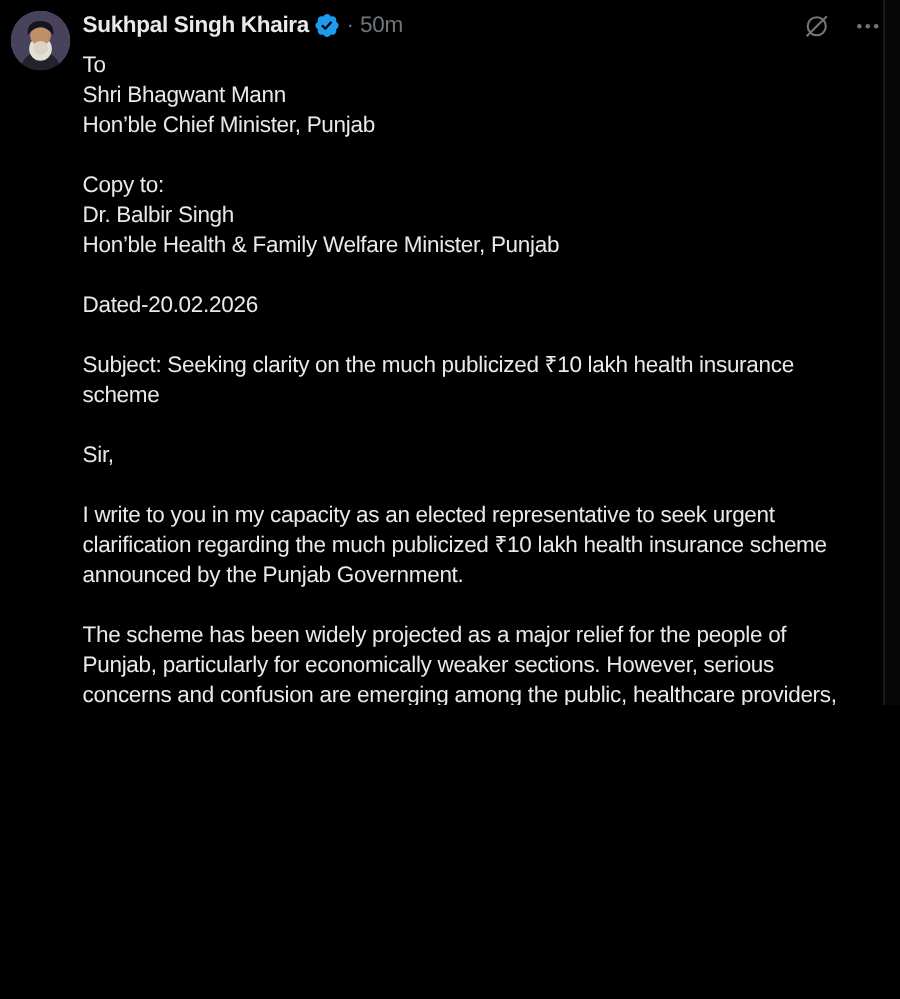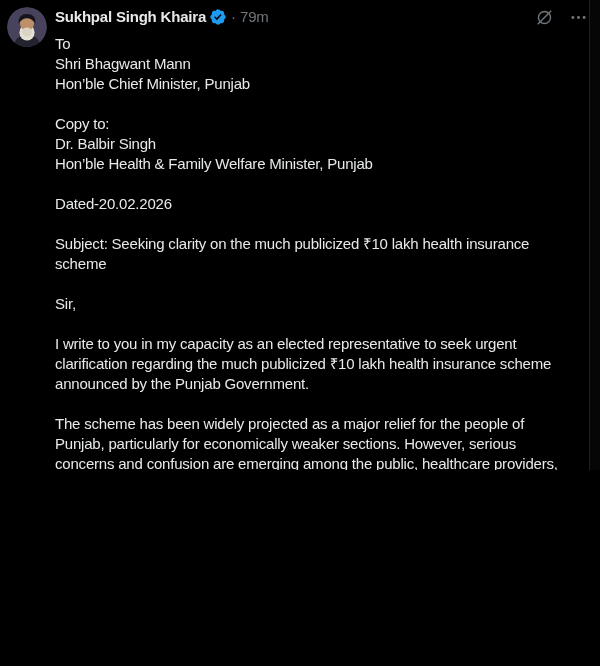--- a/index.html
+++ b/index.html
@@ -109,21 +109,21 @@
     </div>
 
     <div class="content-col">
       <div class="header-row">
         <div class="name-row">
           <span class="display-name">Sukhpal Singh Khaira</span>
           <svg class="badge" viewBox="0 0 22 22">
             <path fill="#1d9bf0" d="M20.396 11c-.018-.646-.215-1.275-.57-1.816-.354-.54-.852-.972-1.438-1.246.223-.607.27-1.264.14-1.897-.131-.634-.437-1.218-.882-1.687-.47-.445-1.053-.75-1.687-.882-.633-.13-1.29-.083-1.897.14-.273-.587-.704-1.086-1.245-1.44S11.647 1.62 11 1.604c-.646.017-1.273.213-1.813.568s-.969.854-1.24 1.44c-.608-.223-1.267-.272-1.902-.14-.635.13-1.22.436-1.69.882-.445.47-.749 1.055-.878 1.688-.13.633-.08 1.29.144 1.896-.587.274-1.087.705-1.443 1.245-.356.54-.555 1.17-.574 1.817.019.647.218 1.276.574 1.817.356.54.856.972 1.443 1.245-.224.606-.274 1.263-.144 1.896.13.634.433 1.218.877 1.688.47.443 1.054.747 1.687.878.633.132 1.29.084 1.897-.136.274.586.705 1.084 1.246 1.439.54.354 1.17.551 1.816.569.647-.016 1.276-.213 1.817-.567s.972-.854 1.245-1.44c.604.239 1.266.296 1.903.164.636-.132 1.22-.447 1.68-.907.46-.46.776-1.044.908-1.681s.075-1.299-.165-1.903c.586-.274 1.084-.705 1.439-1.246.354-.54.551-1.17.569-1.816zM9.662 14.85l-3.429-3.428 1.293-1.302 2.072 2.072 4.4-4.794 1.347 1.246z"></path>
           </svg>
           <span class="sep">·</span>
-          <span class="timestamp">79m</span>
+          <span class="timestamp">50m</span>
         </div>
         <div class="actions">
           <button class="icon-btn" aria-label="Grok actions">
             <svg viewBox="0 0 22 22">
               <circle cx="11" cy="11" r="7" fill="none" stroke="currentColor" stroke-width="1.6"></circle>
               <line x1="3.2" y1="18.8" x2="18.8" y2="3.2" stroke="currentColor" stroke-width="1.6"></line>
             </svg>
           </button>
           <button class="icon-btn" aria-label="More">
             <svg viewBox="0 0 22 22">

